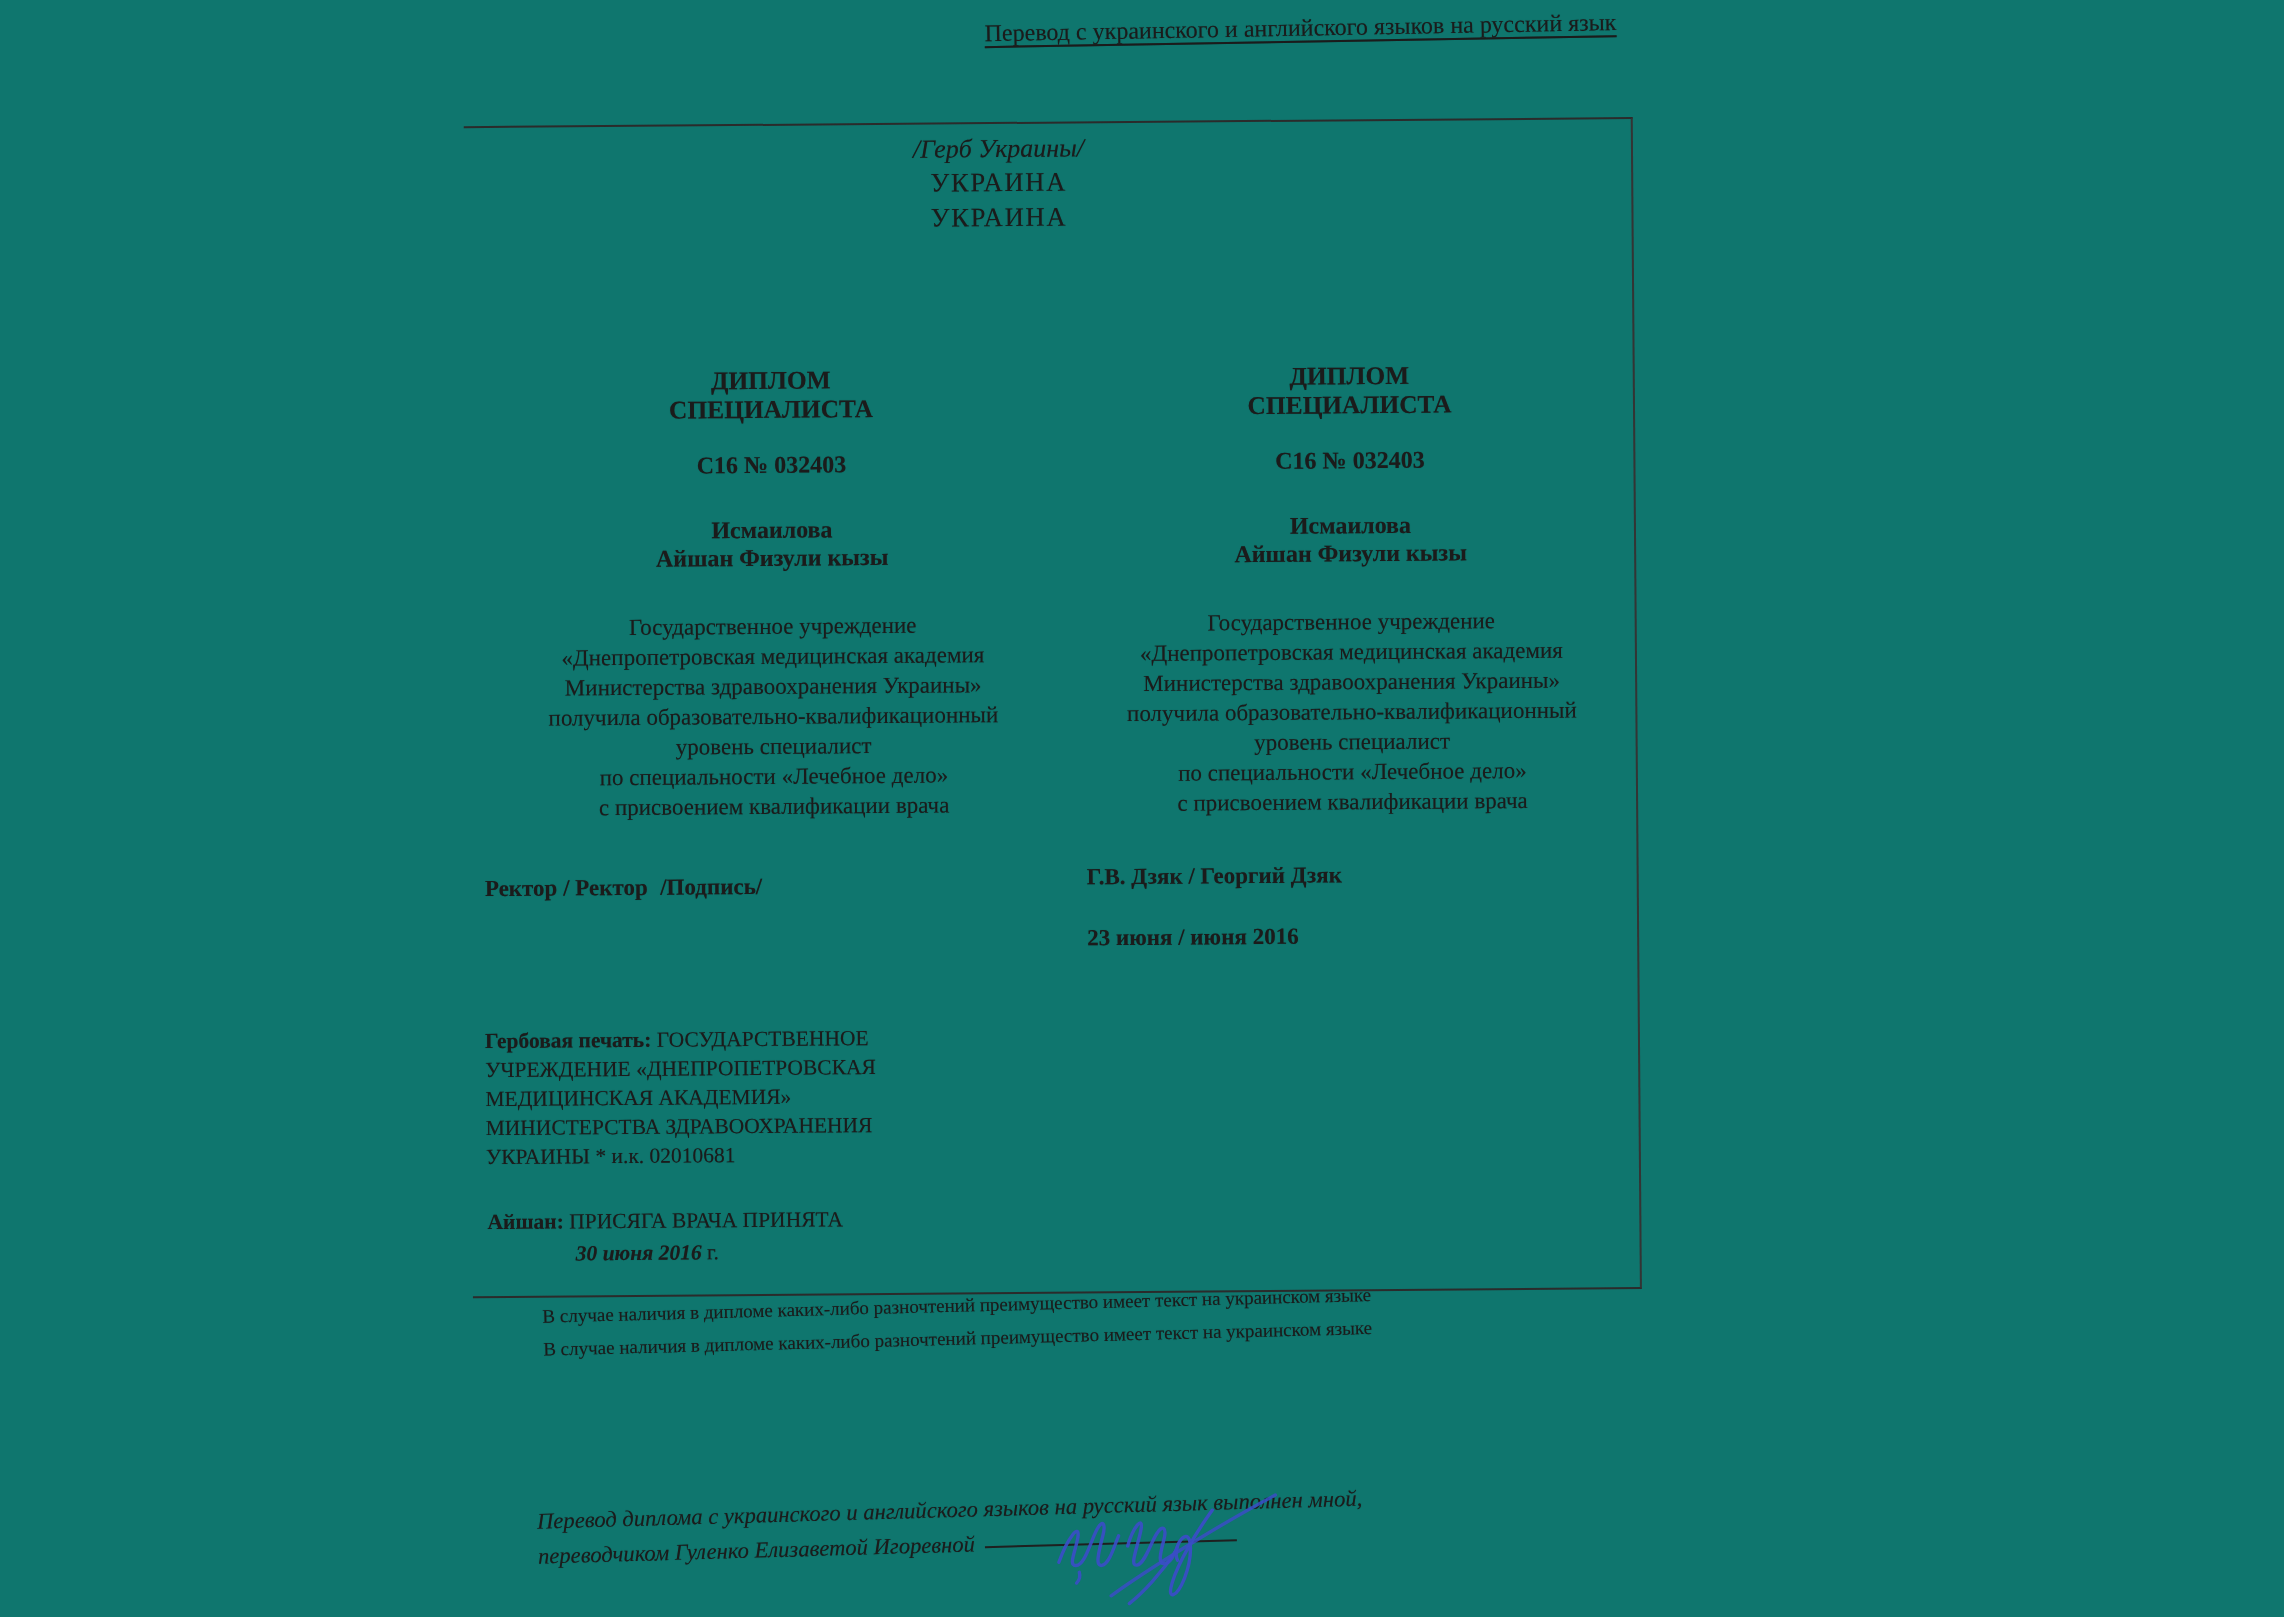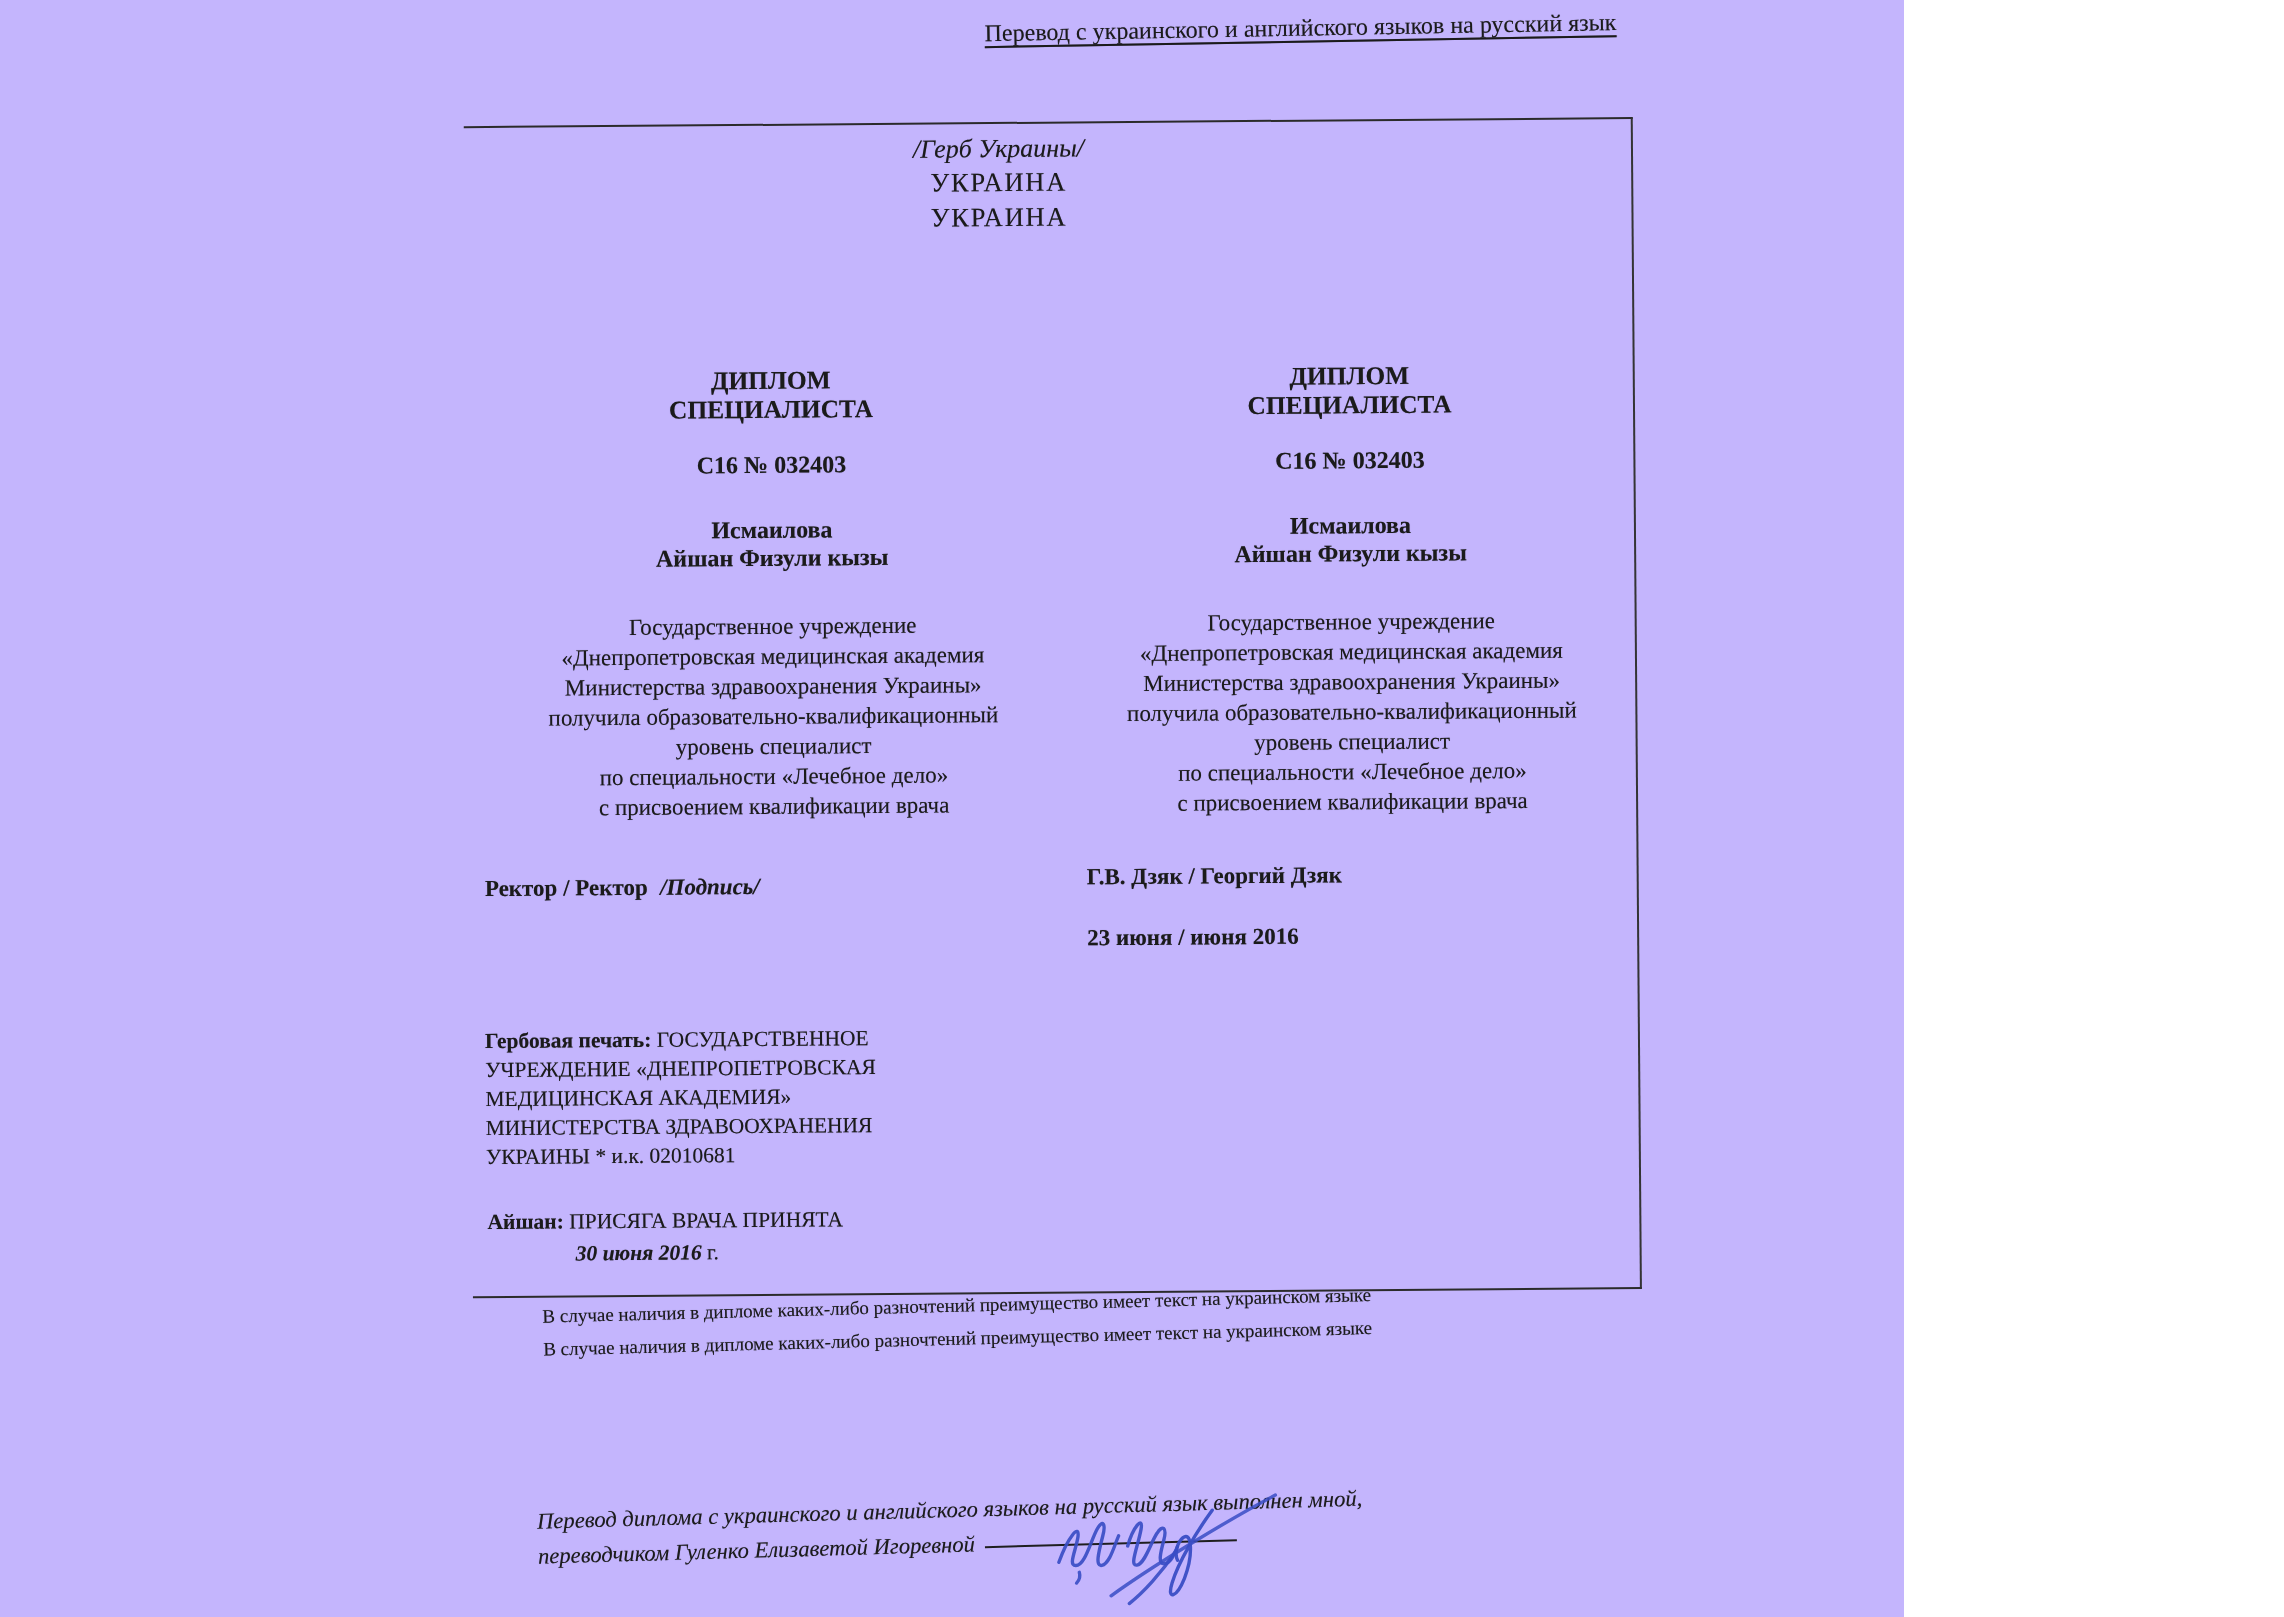--- a/index.html
+++ b/index.html
@@ -1,19 +1,19 @@
 <!DOCTYPE html>
 <html style="font-size:9px"><head>
 <meta charset="utf-8">
 <style>
   html,body{margin:0;padding:0;background:#ffffff;}
   .page{
     position:relative;
-    width:1904px;height:1617px;
-    background:#c4b5fd;
+    width:2284px;height:1617px;
+    background:#0f766e;
     overflow:hidden;
     font-family:"Liberation Serif","DejaVu Serif",serif;
     color:#1b1b1b;
   }
   .scan{
     position:absolute;inset:0;
     transform:rotate(-0.45deg);
     transform-origin:1131px 791px;
   }
   .ink{ text-shadow:0 0 0.7px rgba(25,25,25,.45); }
@@ -50,21 +50,21 @@
   .c-title{ position:absolute;top:0;width:100%;text-align:center;
             font-weight:bold;font-size:25.4px;line-height:29px; }
   .c-number{ position:absolute;top:86px;width:100%;text-align:center;
              font-weight:bold;font-size:24px; }
   .c-name{ position:absolute;top:150px;width:100%;text-align:center;
            font-weight:bold;font-size:24px;line-height:28px; }
   .c-body{ position:absolute;top:246px;width:100%;text-align:center;
            font-size:23px;line-height:30px; }
 
   .l-rector{ position:absolute;top:508px;left:1.1px;font-size:23px;font-weight:bold; }
-  .l-rector .sign-note{ font-style:italic;margin-left:12.4px;margin-top:8px; }
+  .l-rector .sign-note{ margin-left:12.4px;margin-top:8px; }
 
   .l-seal{ position:absolute;top:659px;left:0;width:509px;
            font-size:21.5px;line-height:29px;text-align:left; }
   .l-seal .seal-label{ font-weight:bold; }
 
   .l-stamp{ position:absolute;top:838px;left:1.1px;font-size:21.5px;line-height:32px; }
   .l-stamp .stamp-label{ font-weight:bold; }
   .stamp-date-line{ padding-left:88px; }
   .stamp-date-line .d{ font-style:italic;font-weight:bold; }
 

